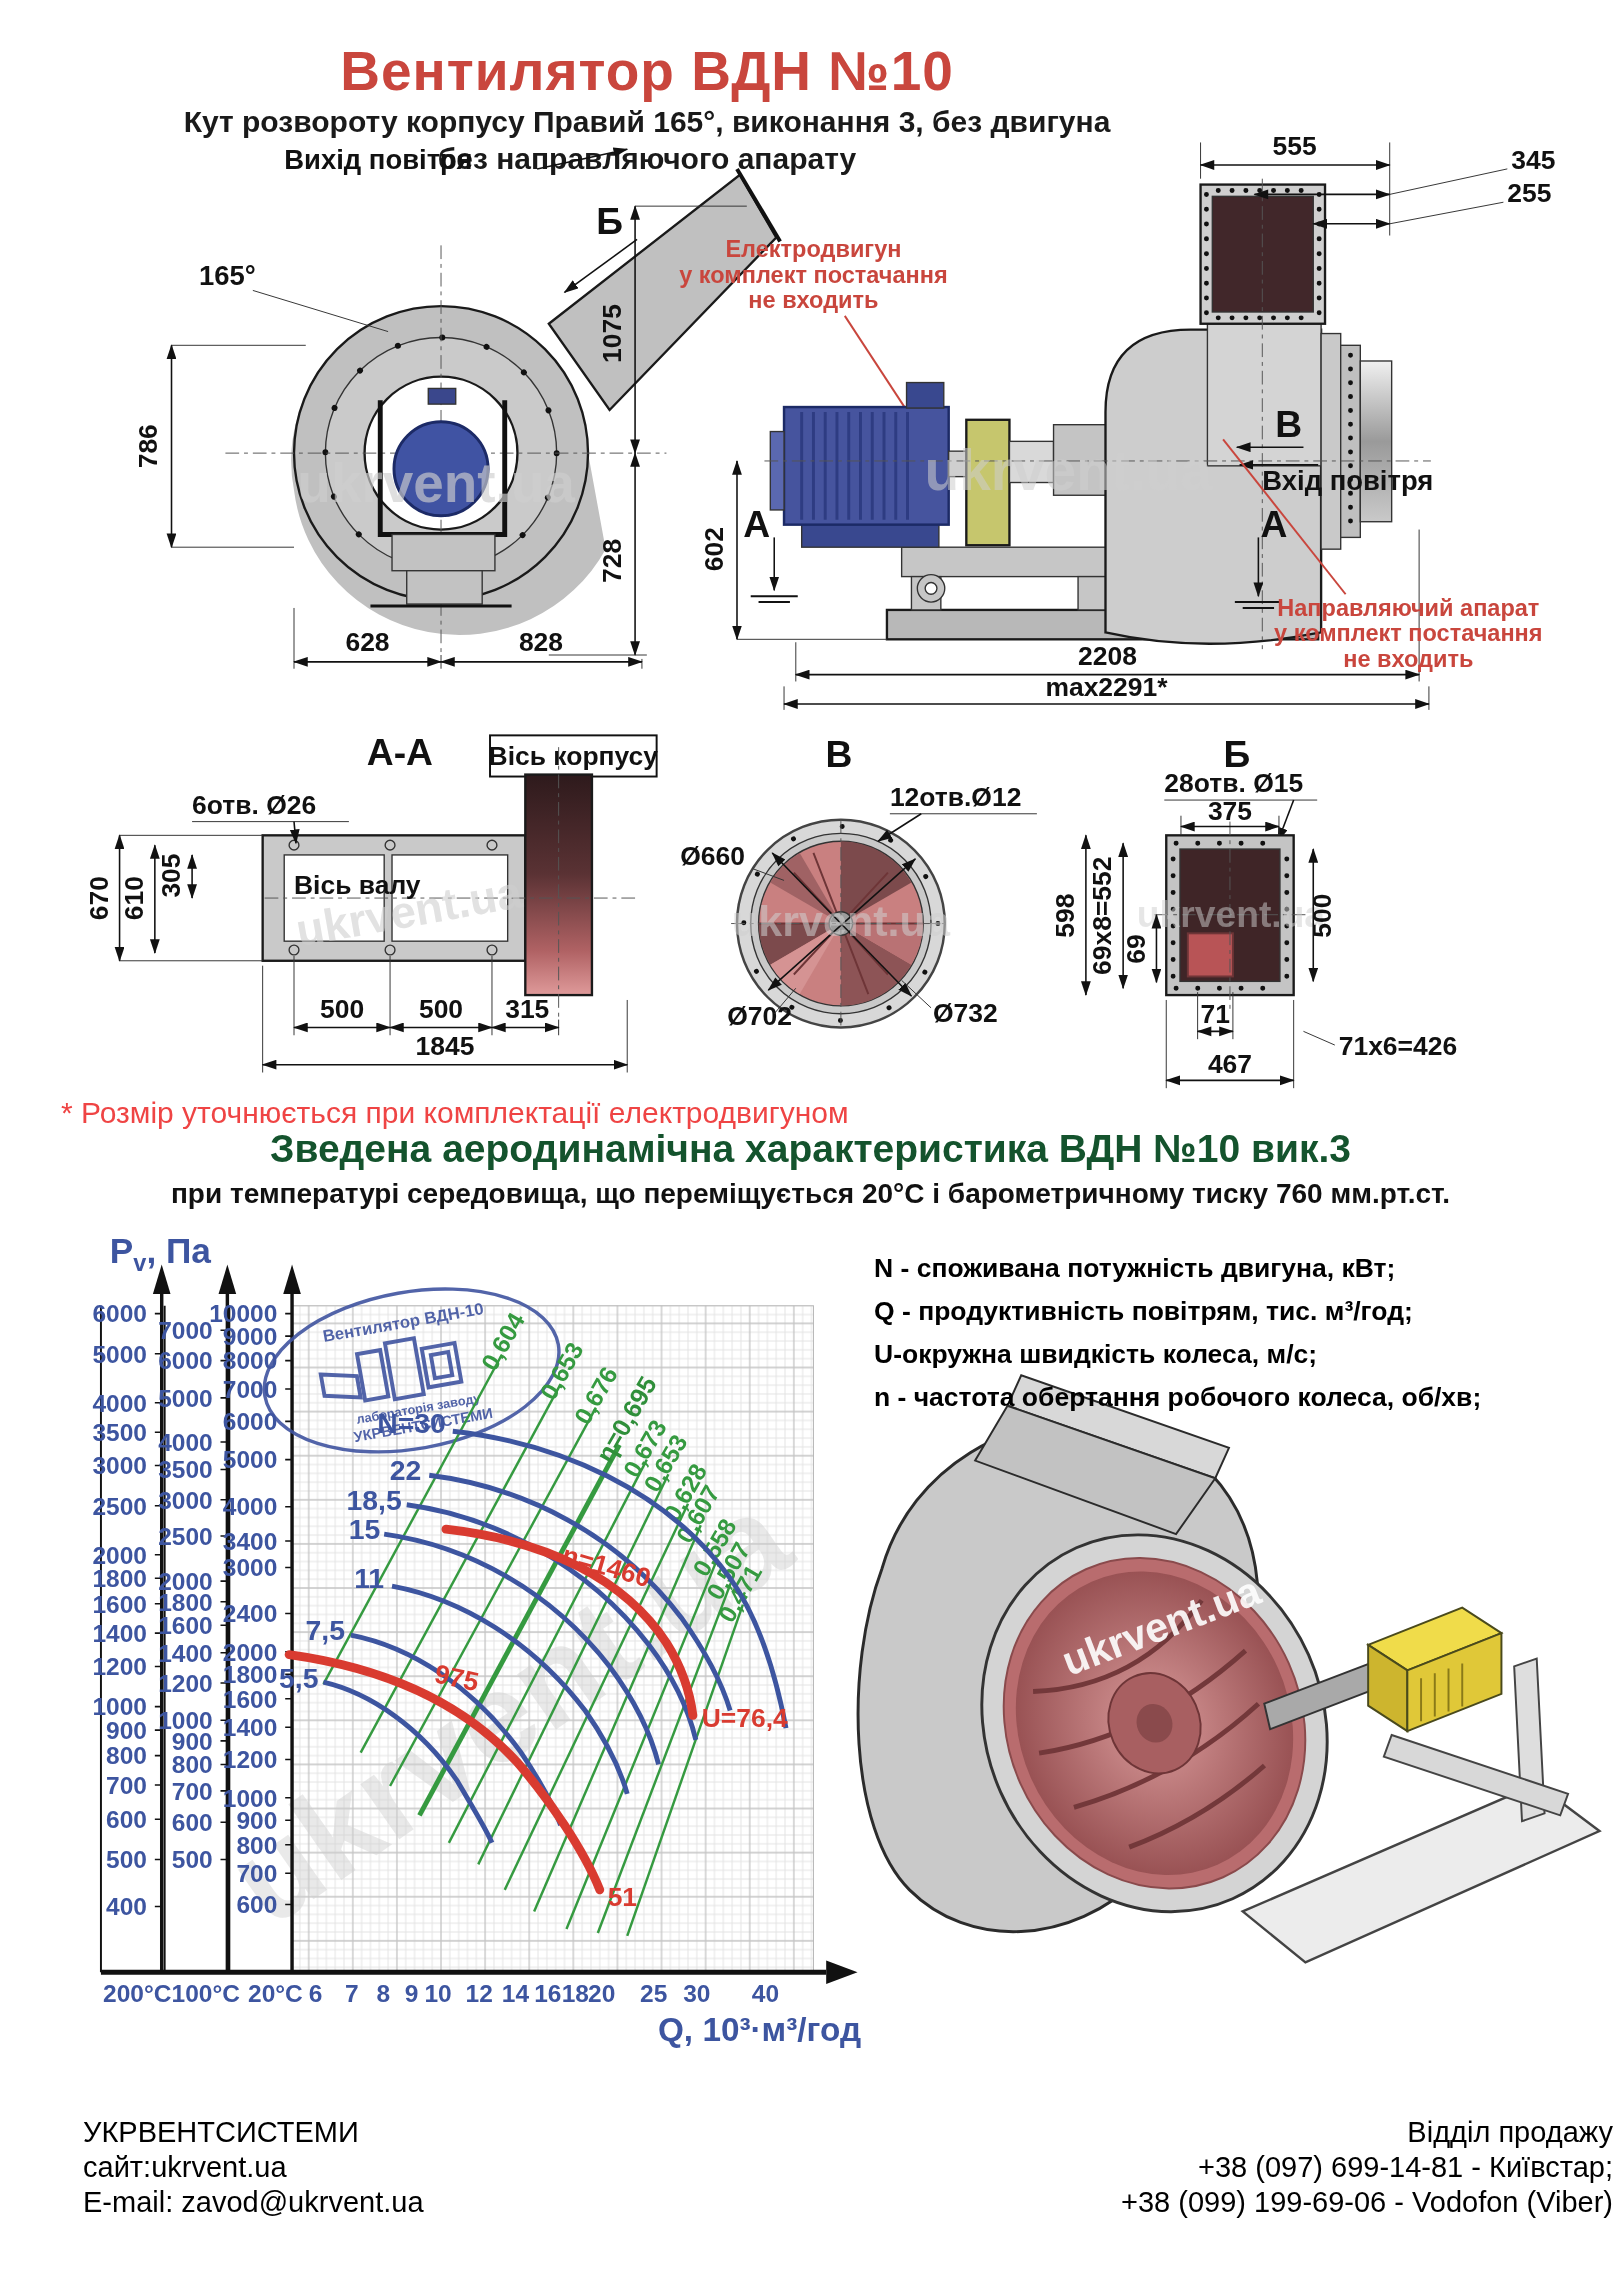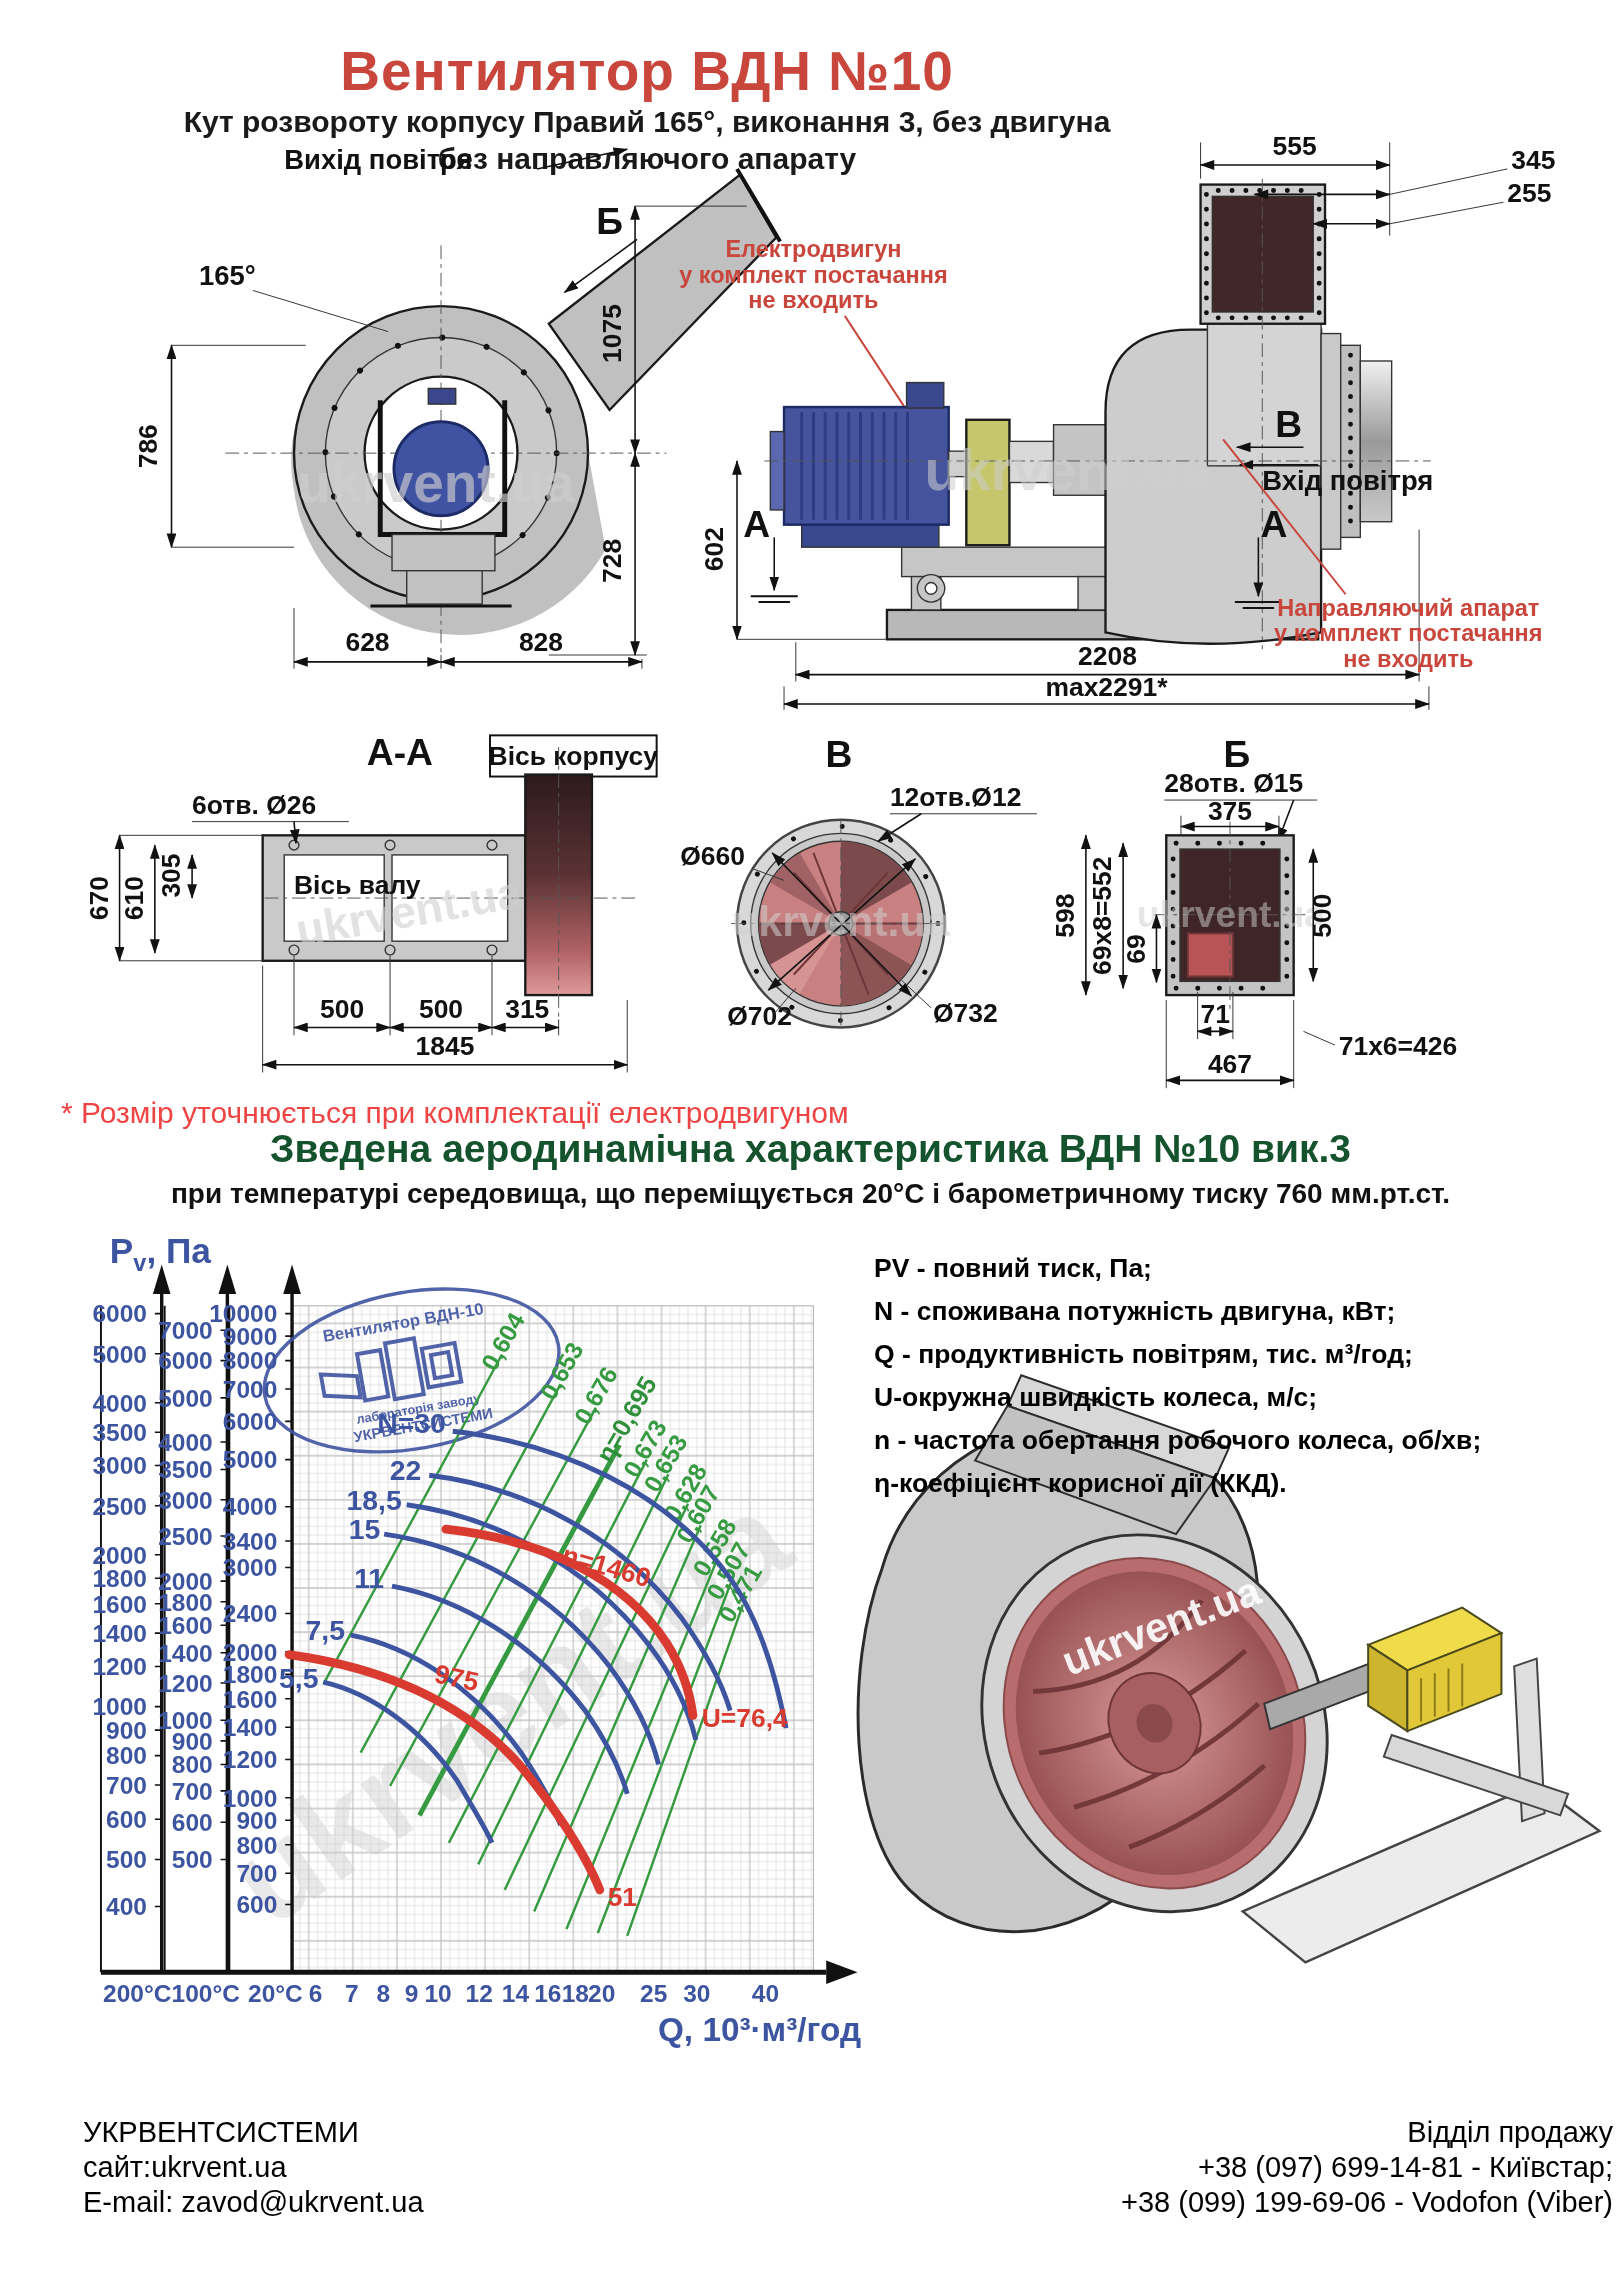--- a/index.html
+++ b/index.html
@@ -533,26 +533,24 @@
       </g>
       <text x="1190" y="1672" font-size="42" font-weight="bold" fill="#ffffff" opacity="0.9" text-anchor="middle" transform="rotate(-21 1190 1672)">ukrvent.ua</text>
     </g>
   </svg>
 
   <div class="abs" id="footnote">* Розмір уточнюється при комплектації електродвигуном</div>
   <div class="abs" id="chart-title">Зведена аеродинамічна характеристика ВДН №10 вик.3</div>
   <div class="abs" id="chart-sub">при температурі середовища, що переміщується 20°С і барометричному тиску 760 мм.рт.ст.</div>
 
   <div class="abs" id="legend">
-    <div>PV - повний тиск, Па;</div>
     <div>N - споживана потужність двигуна, кВт;</div>
     <div>Q - продуктивність повітрям, тис. м³/год;</div>
     <div>U-окружна швидкість колеса, м/с;</div>
     <div>n - частота обертання робочого колеса, об/хв;</div>
-    <div>η-коефіцієнт корисної дії (ККД).</div>
   </div>
 
   <div class="abs" id="foot-l">
     <div>УКРВЕНТСИСТЕМИ</div>
     <div>сайт:ukrvent.ua</div>
     <div>E-mail: zavod@ukrvent.ua</div>
   </div>
   <div class="abs" id="foot-r">
     <div>Відділ продажу</div>
     <div>+38 (097) 699-14-81 - Київстар;</div>

